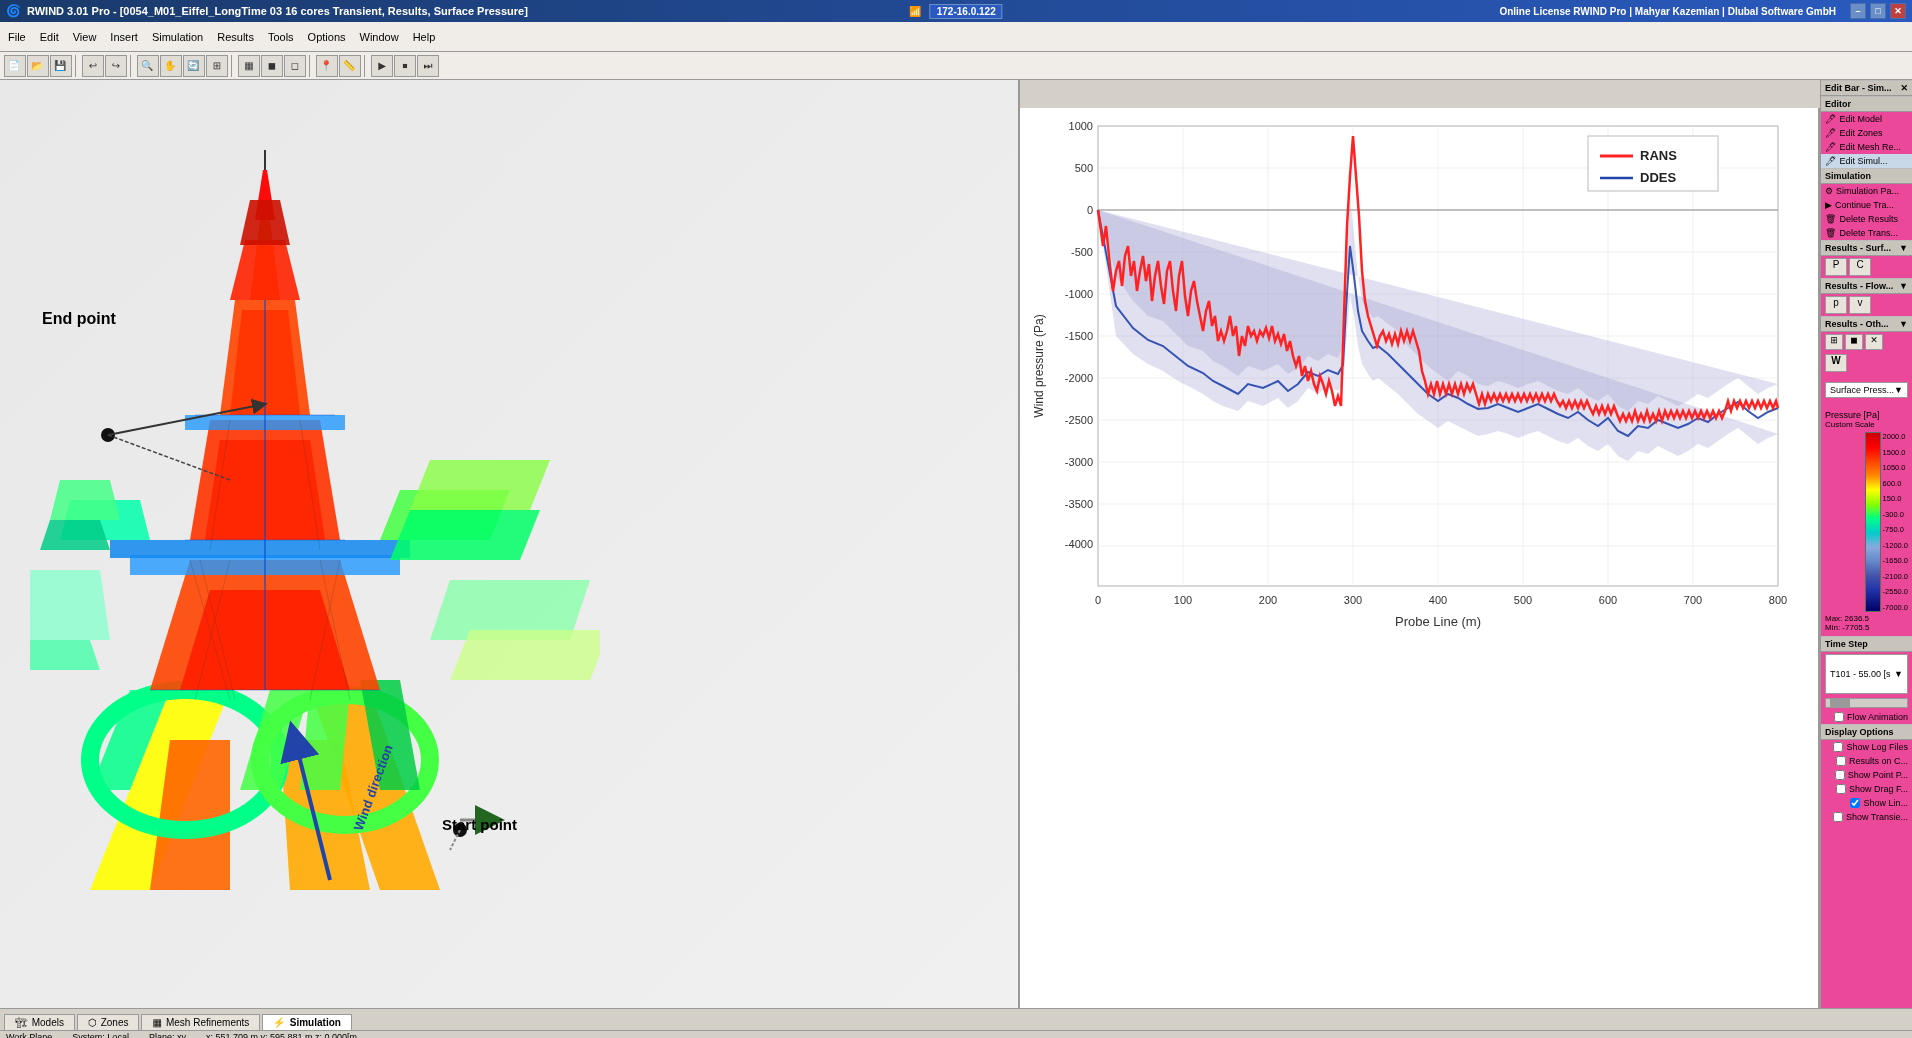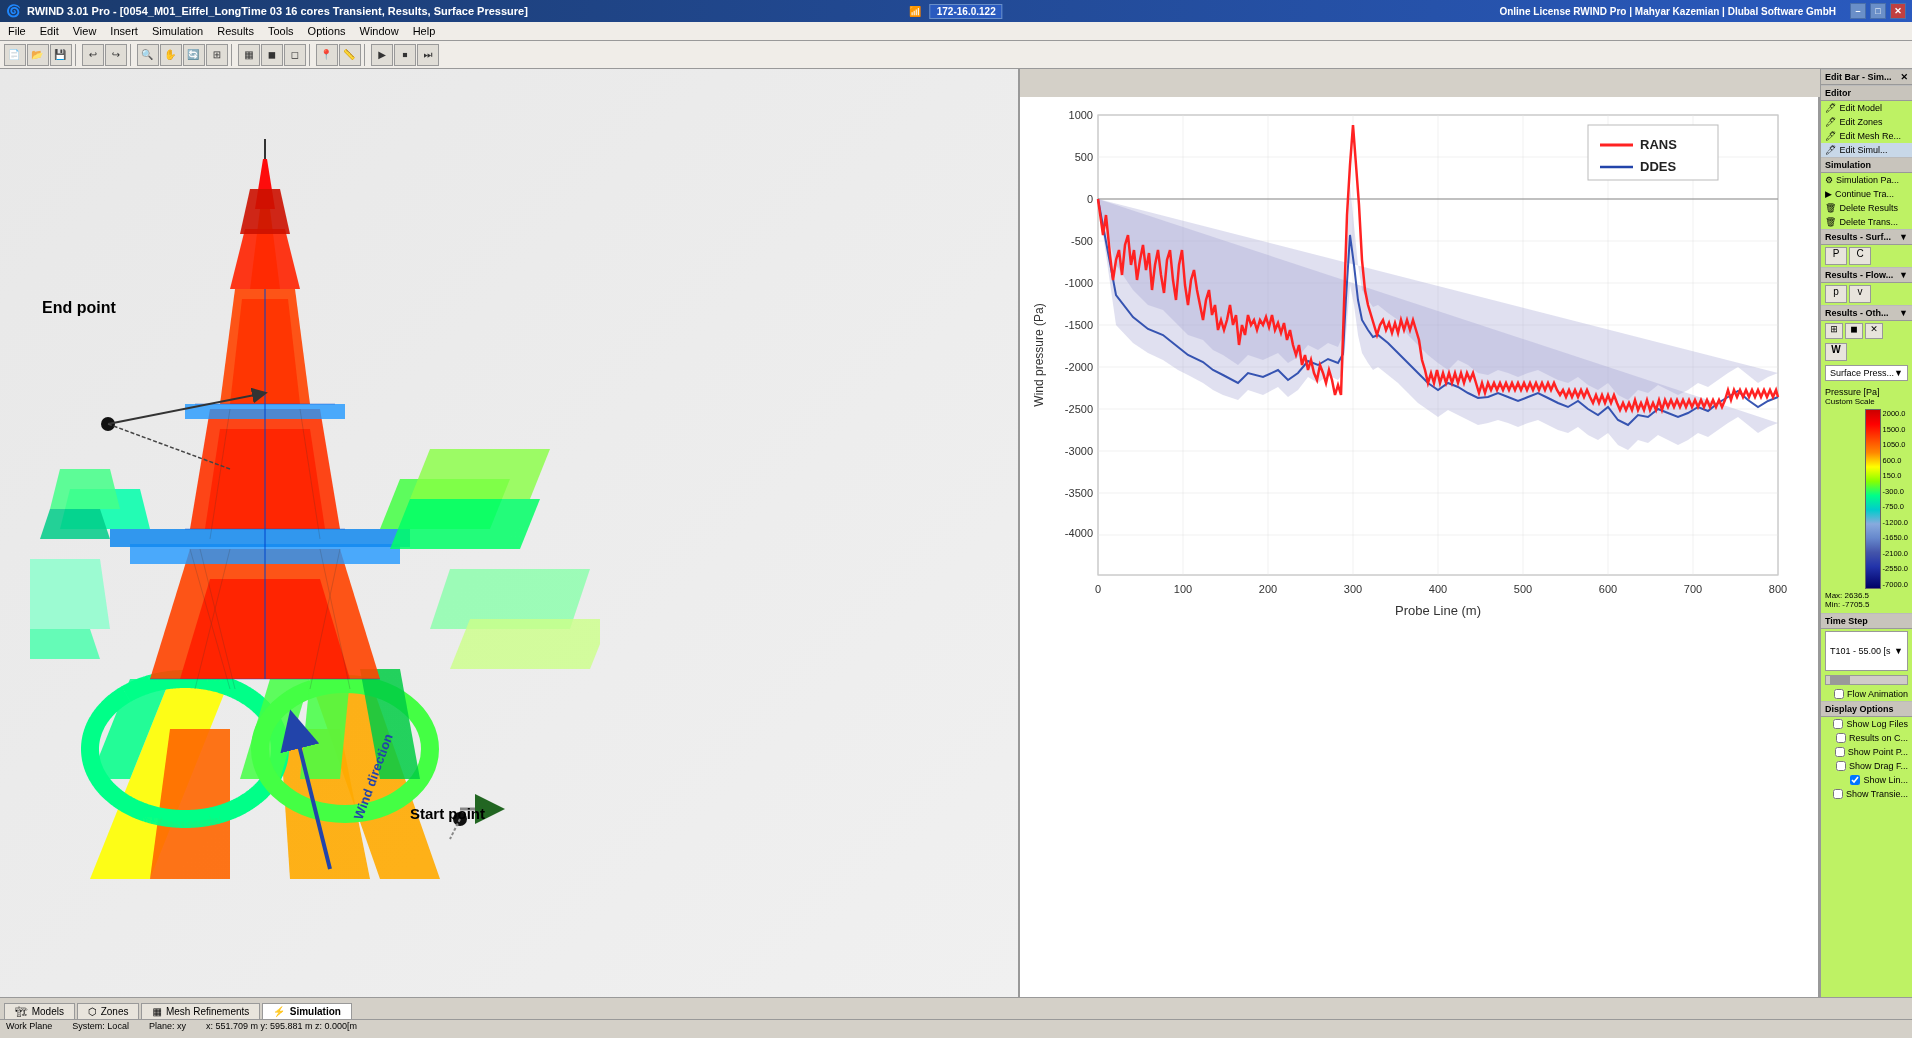--- a/index.html
+++ b/index.html
@@ -18,21 +18,21 @@
       font-weight: bold;
     }
     .title-bar-left { display: flex; align-items: center; gap: 6px; }
     .title-bar-right { display: flex; align-items: center; gap: 4px; }
     .title-btn { width: 16px; height: 16px; background: #6a8fc8; border: 1px solid #4a6faa; color: white; font-size: 9px; display: flex; align-items: center; justify-content: center; cursor: pointer; }
     .network-badge { background: #2a5abf; border: 1px solid #6a8fc8; padding: 1px 6px; font-size: 10px; }
 
     
     .menu-bar {
       background: #f0ede8; border-bottom: 1px solid #999;
-      height: 19px; display: flex; align-items: center; padding: 0 2px;
+      height: 30px; display: flex; align-items: center; padding: 0 2px;
       font-size: 11px; gap: 2px;
     }
     .menu-item { padding: 1px 6px; cursor: pointer; color: #000; }
 
     
     .toolbar {
       background: #f0ede8; border-bottom: 1px solid #999;
       height: 28px; display: flex; align-items: center; padding: 2px 4px;
       gap: 1px; flex-wrap: wrap;
     }
@@ -63,21 +63,21 @@
       width: 800px;
       background: white;
       padding: 10px;
       position: relative;
       border-right: 2px solid #999;
     }
 
     
     .right-sidebar {
       width: 92px;
-      background: #bef264;
+      background: #ec4899;
       border-left: 1px solid #999;
       display: flex;
       flex-direction: column;
       font-size: 9px;
       overflow-y: auto;
     }
 
     .sidebar-section-title {
       background: #c8c4bc; border-bottom: 1px solid #999; border-top: 1px solid #bbb;
       padding: 2px 4px; font-weight: bold; font-size: 9px;
@@ -145,21 +145,21 @@
 
     
     .check-item {
       display: flex; align-items: center; gap: 3px; padding: 2px 4px; font-size: 9px; justify-content: flex-end;
     }
     .check-item input { width: 10px; height: 10px; }
 
     .dropdown-item {
       padding: 2px 4px; font-size: 9px; background: white; border: 1px solid #999;
       display: flex; justify-content: space-between; align-items: center; cursor: pointer;
-      margin: 2px 4px;
+      margin: 8px 4px;
     }
 
     .scrollbar-h {
       height: 10px; background: #d0ccc8; border: 1px solid #999; margin: 2px 4px;
       display: flex; align-items: center;
     }
     .scrollbar-thumb { width: 20px; height: 8px; background: #999; margin-left: 4px; }
 
     .timestep-box {
       background: white; border: 1px solid #999; padding: 14px 4px; font-size: 9px;
@@ -312,21 +312,21 @@
       </defs>
 
       <line x1="300" y1="740" x2="265" y2="600" stroke="#2244aa" stroke-width="4" marker-end="url(#blue-arr)"></line>
       <text x="310" y="700" font-size="13" font-weight="bold" transform="rotate(-70, 315, 680)" fill="#2244aa">Wind direction</text>
 
       <line x1="430" y1="680" x2="460" y2="680" stroke="#888" stroke-width="3" marker-end="url(#green-arr)"></line>
       <line x1="430" y1="690" x2="420" y2="710" stroke="#888" stroke-width="2" stroke-dasharray="3,2"></line>
     </svg>
 
     <div class="view-label" style="top:230px; left:42px; font-size:16px;">End point</div>
-    <div class="view-label" style="bottom:175px; left:410px; font-size:15px;">Start point</div>
+    <div class="view-label" style="bottom:175px; left:442px; font-size:15px;">Start point</div>
 
   </div>
 
   <div class="chart-panel" style="width:800px; background:white; padding:8px; display:flex; flex-direction:column;margin-top:28px;">
 
     <svg width="780" height="530" style="flex:1;">
 
       <rect x="70" y="10" width="680" height="460" fill="white" stroke="#aaa" stroke-width="1"></rect>
 
       <g stroke="#e0e0e0" stroke-width="0.5">

